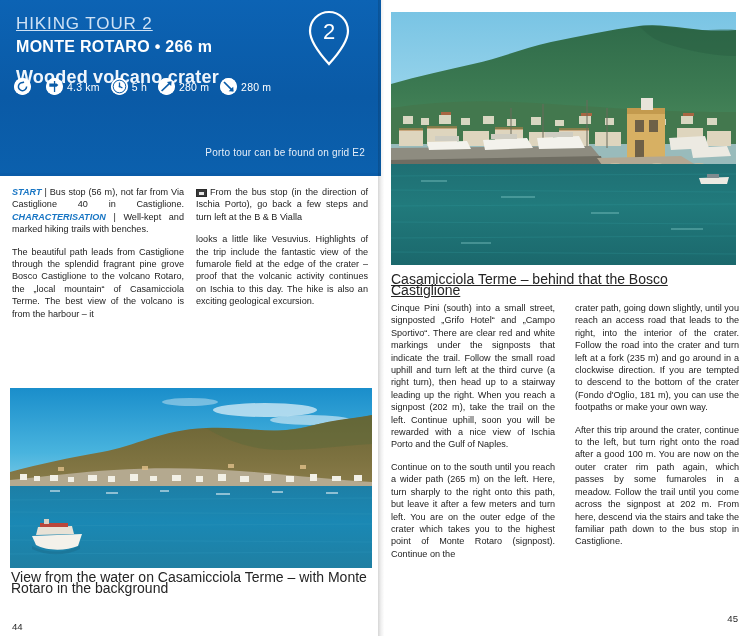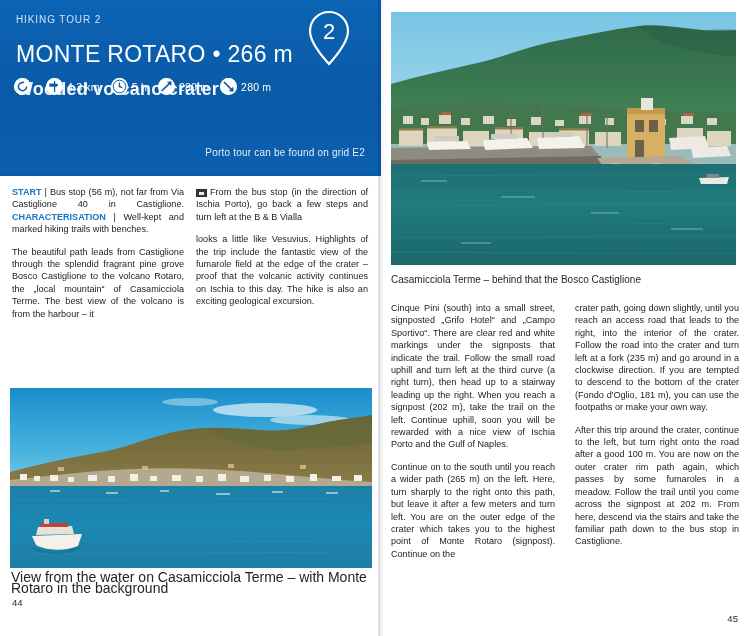--- a/index.html
+++ b/index.html
@@ -64,30 +64,31 @@
   }
   .tour-header::after{
     content:"";
     position:absolute;
     left:0; right:0; bottom:0;
     height:3px;
     background:#0a5ca8;
   }
 
   .tour-kicker {
-    font-size: 10px;
+    font-size: 17px;
     letter-spacing: 0.9px;
     font-weight: 400;
     color: #cfe2f5;
-    margin-bottom: 16px;
+    margin-bottom: 4px;
+    text-decoration: underline;
   }
 
   .tour-title {
-    font-size: 23px;
-    font-weight: 400;
+    font-size: 16px;
+    font-weight: 700;
     letter-spacing: 0.3px;
     color: #ffffff;
     margin-bottom: 11px;
     white-space: nowrap;
   }
 
   .tour-subtitle {
     font-size: 18px;
     font-weight: 700;
     color: #f0f6fc;
@@ -158,20 +159,21 @@
     line-height: 12.4px;
     text-align: justify;
     color: #1c1c1c;
     margin-bottom: 10px;
     hyphens: auto;
   }
   p.body:last-child { margin-bottom: 0; }
   .lead-label {
     color: #1976c4;
     font-weight: 700;
+    font-style: italic;
   }
   .route-marker {
     display: inline-block;
     width: 11px;
     height: 8px;
     background: #3a3a3a;
     border: 1px solid #2a2a2a;
     position: relative;
     top: 0px;
     margin-right: 3px;
@@ -207,39 +209,40 @@
     width: 362px;
     font-size: 14px;
     line-height: 11.4px;
     color: #242424;
   }
   .folio {
     position: absolute;
     font-size: 9.6px;
     color: #2a2a2a;
   }
-  .folio-left { left: 12px; bottom: 28px; }
+  .folio-left { left: 12px; bottom: 4px; }
   .folio-right { right: 12px; bottom: 12px; text-align: center; }
 
   
   .photo-right {
     position: absolute;
     left: 10px;
     top: 12px;
     width: 345px;
     height: 253px;
   }
   .caption-right {
     position: absolute;
     left: 10px;
     top: 274px;
     width: 345px;
-    font-size: 10px;
+    font-size: 14px;
     line-height: 11.4px;
     color: #242424;
+    text-decoration: underline;
   }
   .text-cols-right {
     position: absolute;
     left: 10px;
     top: 302px;
     display: flex;
     gap: 20px;
     width: 348px;
   }
   .col-r { width: 168px; }

